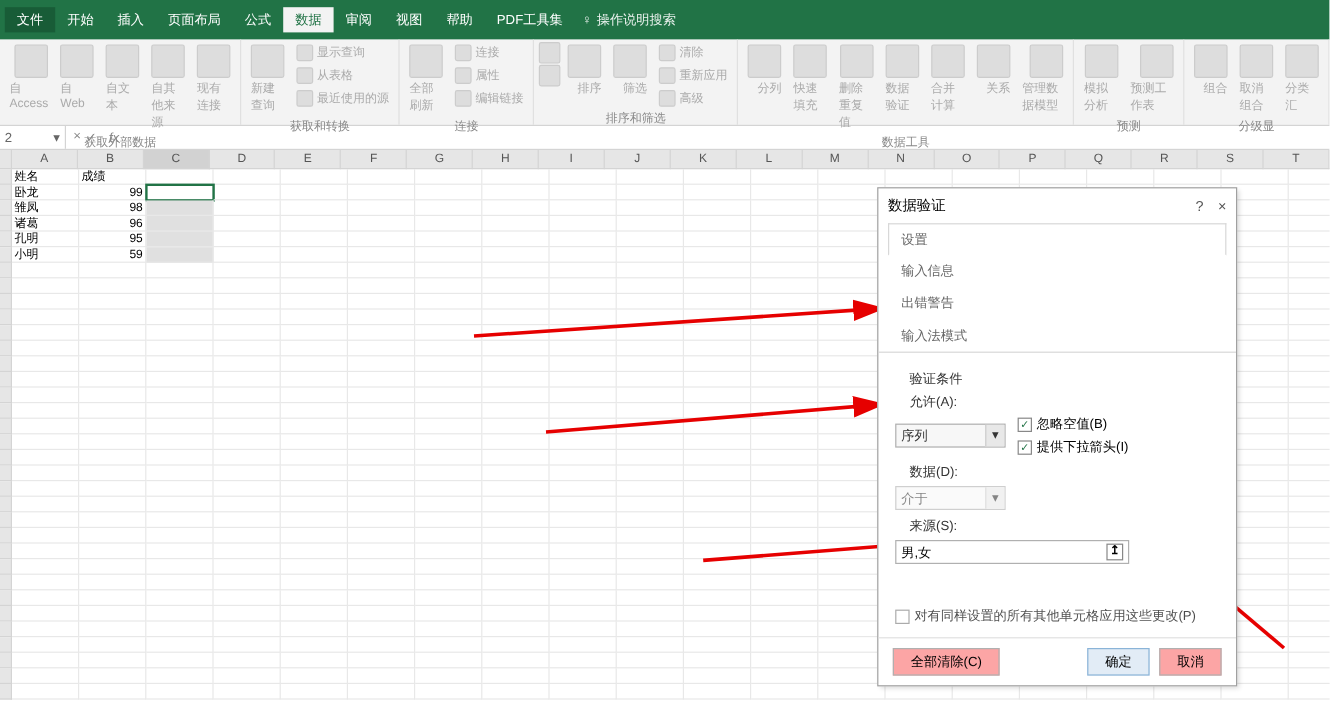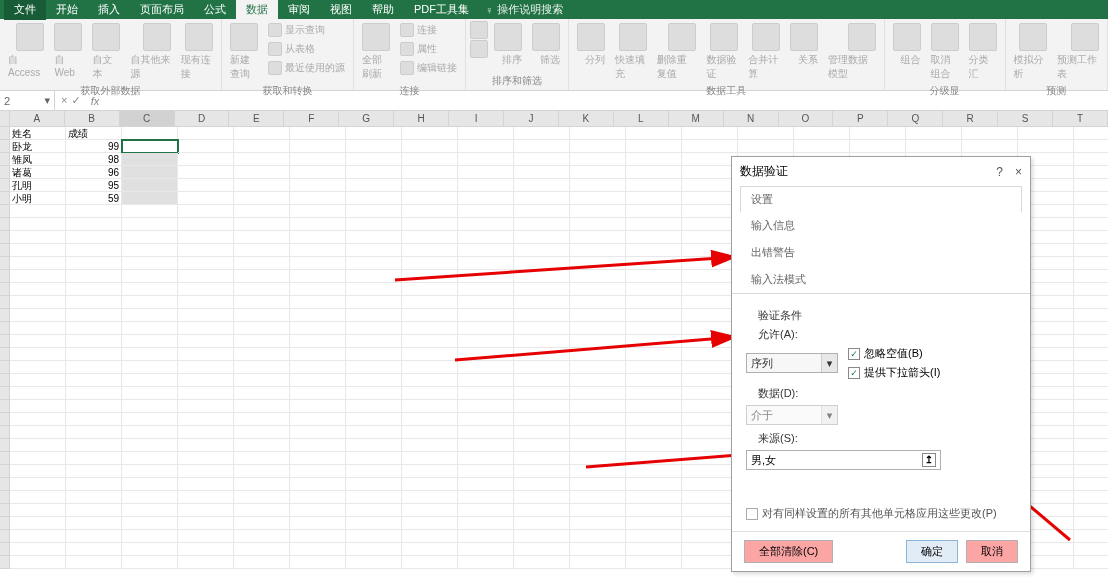--- a/index.html
+++ b/index.html
@@ -1,19 +1,19 @@
 <!DOCTYPE html>
 <html><head>
   <meta charset="utf-8">
   <style>
     * { box-sizing: border-box; margin: 0; padding: 0; font-family: "Microsoft YaHei", sans-serif; }
     body { width: 1108px; height: 584px; background: #fff; overflow: hidden; position: relative; font-size: 11px; }
     
     
-    .menubar { background: #217346; height: 19px; display: flex; align-items: center; color: #fff; padding-left: 4px; }
+    .menubar { background: #217346; height: 33px; display: flex; align-items: center; color: #fff; padding-left: 4px; }
     .menubar .tab { padding: 3px 10px; cursor: pointer; }
     .menubar .tab.active { background: #f3f3f3; color: #217346; }
     .menubar .tab.file { background: #185c37; }
     .menubar .lightbulb { margin-left: 6px; display: flex; align-items: center; gap: 4px; opacity: 0.9; }
     
     
     .ribbon { background: #f3f3f3; height: 72px; border-bottom: 1px solid #d4d4d4; display: flex; }
     .ribbon-group { border-right: 1px solid #e0e0e0; display: flex; flex-direction: column; justify-content: space-between; padding: 2px 4px 1px; }
     .ribbon-group-content { display: flex; gap: 2px; align-items: flex-start; flex: 1; }
     .ribbon-group-label { text-align: center; font-size: 10px; color: #888; padding: 1px 0; }
@@ -170,20 +170,34 @@
           <span class="icon-box" style="width: 18px; height: 18px;"></span>
         </div>
         <div class="ribbon-btn big">
           <span class="icon-box"></span>
           <span>排序</span>
         </div>
         <div class="ribbon-btn big">
           <span class="icon-box"></span>
           <span>筛选</span>
         </div>
+        <div class="ribbon-col">
+          <div class="ribbon-btn small">
+            <span class="icon-box"></span>
+            <span>清除</span>
+          </div>
+          <div class="ribbon-btn small">
+            <span class="icon-box"></span>
+            <span>重新应用</span>
+          </div>
+          <div class="ribbon-btn small">
+            <span class="icon-box"></span>
+            <span>高级</span>
+          </div>
+        </div>
       </div>
       <div class="ribbon-group-label">排序和筛选</div>
     </div>
     <div class="ribbon-group">
       <div class="ribbon-group-content">
         <div class="ribbon-btn big">
           <span class="icon-box"></span>
           <span>分列</span>
         </div>
         <div class="ribbon-btn big">
@@ -210,45 +224,45 @@
           <span class="icon-box"></span>
           <span>管理数据模型</span>
         </div>
       </div>
       <div class="ribbon-group-label">数据工具</div>
     </div>
     <div class="ribbon-group">
       <div class="ribbon-group-content">
         <div class="ribbon-btn big">
           <span class="icon-box"></span>
-          <span>组合</span>
-        </div>
-        <div class="ribbon-btn big">
-          <span class="icon-box"></span>
-          <span>取消组合</span>
-        </div>
-        <div class="ribbon-btn big">
-          <span class="icon-box"></span>
-          <span>分类汇</span>
-        </div>
-      </div>
-      <div class="ribbon-group-label">分级显</div>
+          <span>模拟分析</span>
+        </div>
+        <div class="ribbon-btn big">
+          <span class="icon-box"></span>
+          <span>预测工作表</span>
+        </div>
+      </div>
+      <div class="ribbon-group-label">预测</div>
     </div>
     <div class="ribbon-group">
       <div class="ribbon-group-content">
         <div class="ribbon-btn big">
           <span class="icon-box"></span>
-          <span>模拟分析</span>
-        </div>
-        <div class="ribbon-btn big">
-          <span class="icon-box"></span>
-          <span>预测工作表</span>
-        </div>
-      </div>
-      <div class="ribbon-group-label">预测</div>
+          <span>组合</span>
+        </div>
+        <div class="ribbon-btn big">
+          <span class="icon-box"></span>
+          <span>取消组合</span>
+        </div>
+        <div class="ribbon-btn big">
+          <span class="icon-box"></span>
+          <span>分类汇</span>
+        </div>
+      </div>
+      <div class="ribbon-group-label">分级显</div>
     </div>
   </div>
 
 <div class="fx-bar">
   <div class="name-box">
     <span>2</span>
     <span>▾</span>
   </div>
   <div class="fx-btns">
     <span>×</span>

